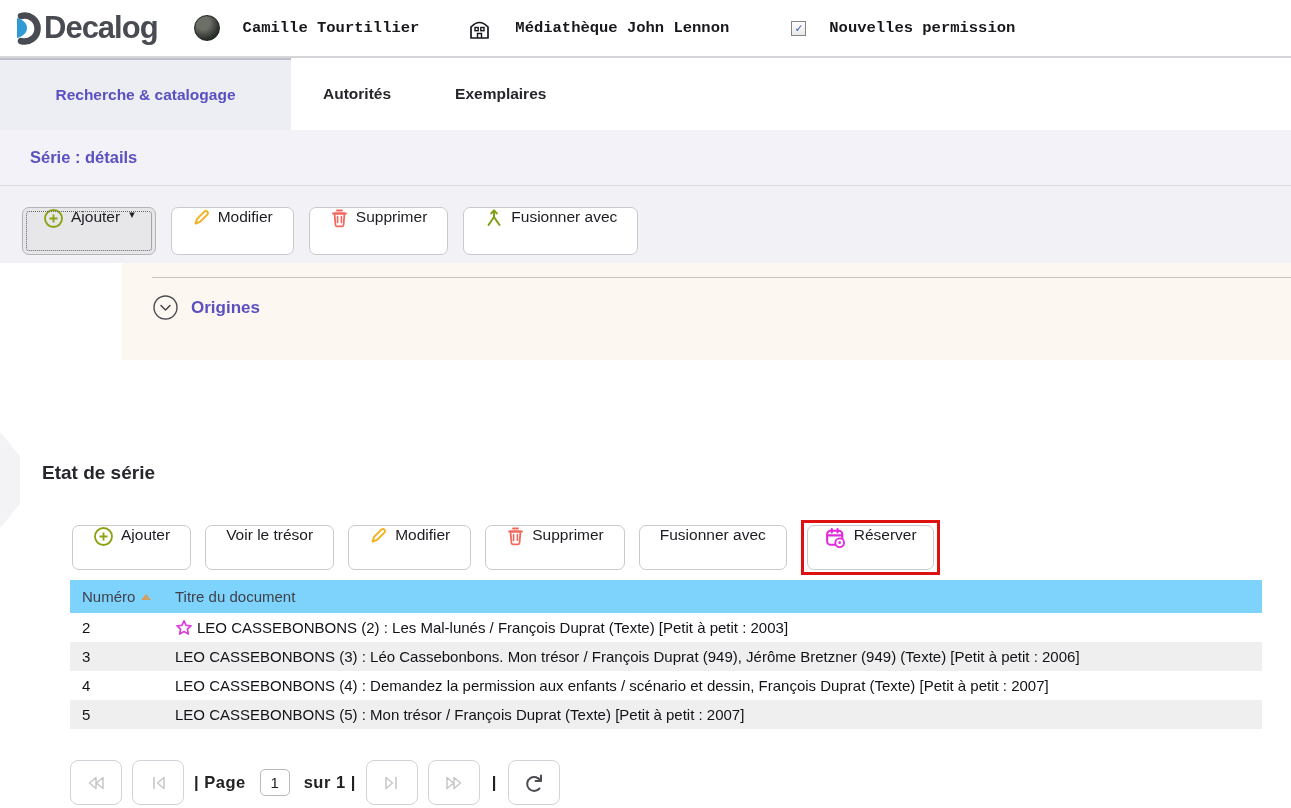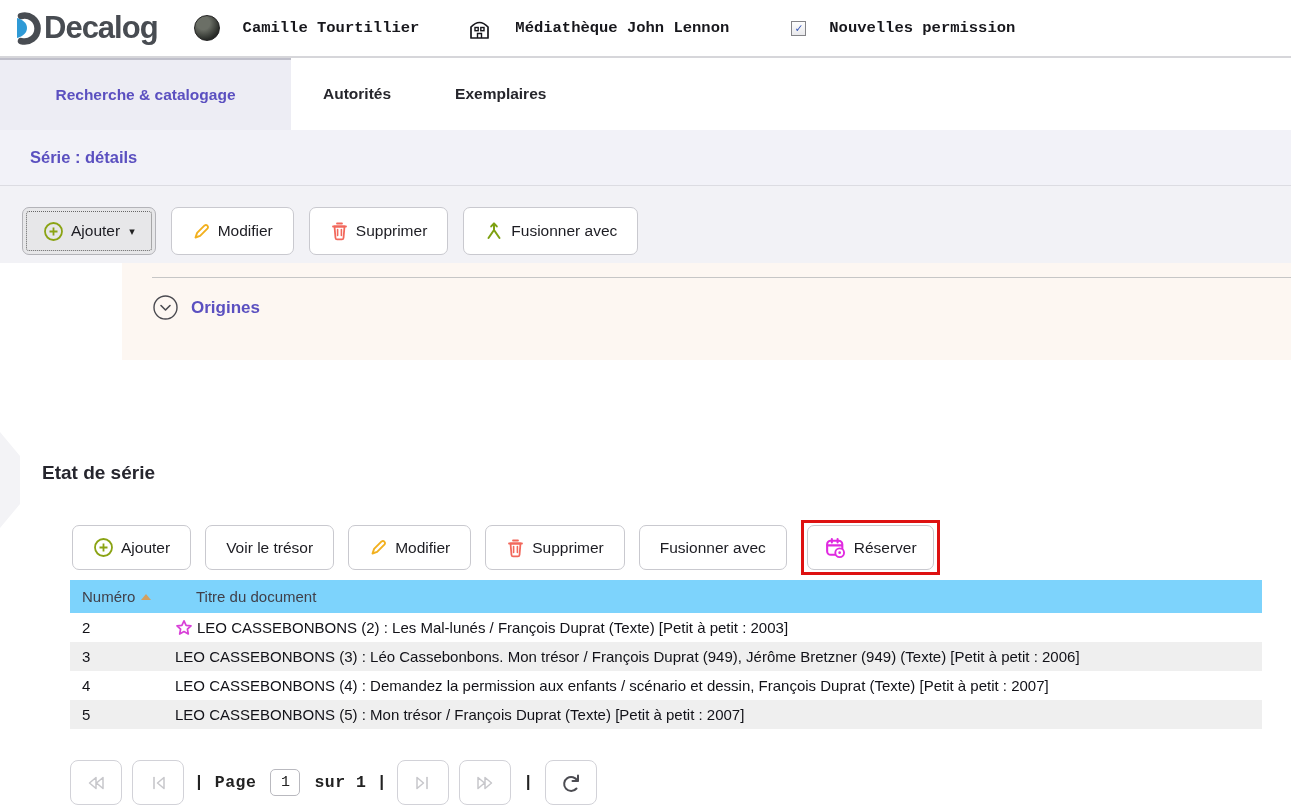--- a/index.html
+++ b/index.html
@@ -23,21 +23,21 @@
   .tab { display:flex; align-items:center; justify-content:center; font-size:15.5px; font-weight:bold; color:#26262c; cursor:pointer; }
   .tab.active { width:291px; background:#ededf4; color:#5b50c0; border-top:2px solid #bfbfca; }
   .tab.plain { padding:0 32px; }
 
   
   .titlebar { height:56px; background:#f2f2f8; display:flex; align-items:center; padding-left:30px; border-bottom:1px solid #dcdce2; }
   .titlebar h1 { font-size:16.5px; font-weight:bold; color:#5b50c0; }
 
   
   .toolband { height:77px; background:#f2f2f6; padding:21px 0 0 22px; display:flex; gap:15px; align-items:flex-start; }
-  .btn { display:inline-flex; align-items:center; gap:7px; height:48px; padding:0 20px; background:#fff; border:1px solid #c9c9cf; border-radius:7px; font-size:15.5px; color:#1c1c22; cursor:pointer; font-family:inherit; }
+  .btn { display:inline-flex; gap:7px; height:48px; padding:0 20px; background:#fff; border:1px solid #c9c9cf; border-radius:7px; font-size:15.5px; color:#1c1c22; cursor:pointer; font-family:inherit; }
   .btn.pressed { background:#e7e7e9; border-color:#b3b3b8; outline:1px dotted #666; outline-offset:-5px; }
   .caret { font-size:11px; margin-left:2px; color:#222; }
 
   
   .origines-panel { margin-left:122px; height:97px; background:#fdf7f2; }
   .origines-sep { border-top:1px solid #c6c6c6; margin:0 0 0 30px; position:relative; top:14px; }
   .origines-head { display:flex; align-items:center; gap:12px; padding:30px 0 0 30px; cursor:pointer; }
   .origines-label { font-size:17px; font-weight:bold; color:#5b50c0; }
 
   
@@ -46,30 +46,30 @@
   
   .state-heading { margin:102px 0 0 42px; font-size:19px; font-weight:bold; color:#26262e; }
   .state-toolbar { margin:36px 0 0 72px; display:flex; gap:14px; align-items:center; }
   .btn.sm { height:45px; border-radius:7px; }
   .reserve-highlight { border:3px solid #de1111; padding:2px 3px; display:inline-flex; }
 
   
   .table { margin:5px 29px 0 70px; }
   .thead { display:flex; align-items:center; height:33px; background:#7dd3fc; font-size:15px; color:#40404a; }
   .th-num { width:105px; padding-left:12px; display:flex; align-items:center; gap:6px; cursor:pointer; }
-  .th-title { cursor:pointer;margin-left:21px; }
+  .th-title { cursor:pointer; }
   .sort-asc { width:0; height:0; border-left:5px solid transparent; border-right:5px solid transparent; border-bottom:6px solid #d3a05f; }
   .trow { display:flex; align-items:center; height:29px; font-size:15px; color:#121218; cursor:pointer; }
   .trow.alt { background:#efefef; }
   .col-num { width:105px; padding-left:12px; }
   .col-title { display:flex; align-items:center; gap:3px; white-space:nowrap; }
   .star { display:inline-flex; margin-right:1px; }
 
   
-  .pager { margin:31px 0 0 70px; display:flex; align-items:center; gap:10px; font-size:16.5px; color:#222;font-family:Liberation Mono, monospace; }
+  .pager { margin:31px 0 0 70px; display:flex; align-items:center; gap:10px; font-size:16.5px; color:#222; }
   .pbtn { width:52px; height:45px; background:#fff; border:1px solid #d2d2d8; border-radius:8px; display:flex; align-items:center; justify-content:center; cursor:pointer; }
   .pbtn.disabled { cursor:default; }
   .pager .sep { font-weight:bold; margin:0 2px; }
   .page-input { width:30px; height:27px; border:1px solid #b9b9bf; border-radius:5px; text-align:center; font-size:15px; font-family:inherit; color:#222; margin:0 4px; }
   .pg-label { font-weight:bold; letter-spacing:0.5px; }
 
   svg { display:block; }
 </style>
 </head>
 <body>

